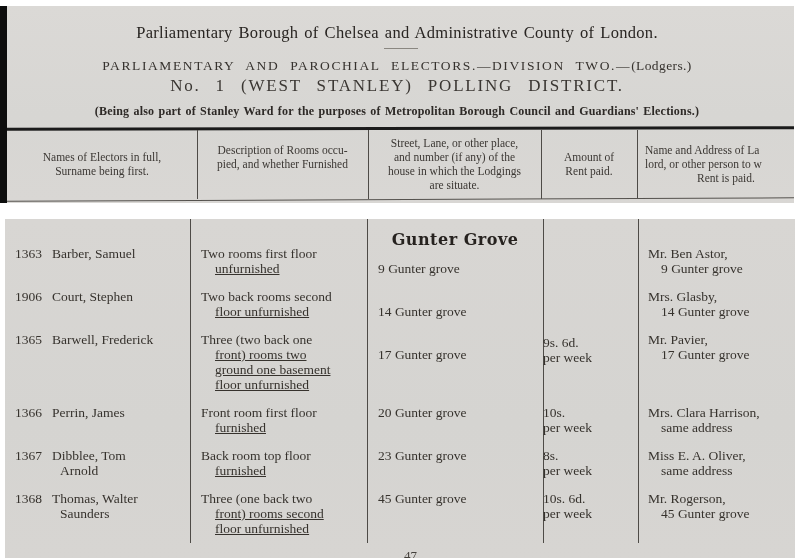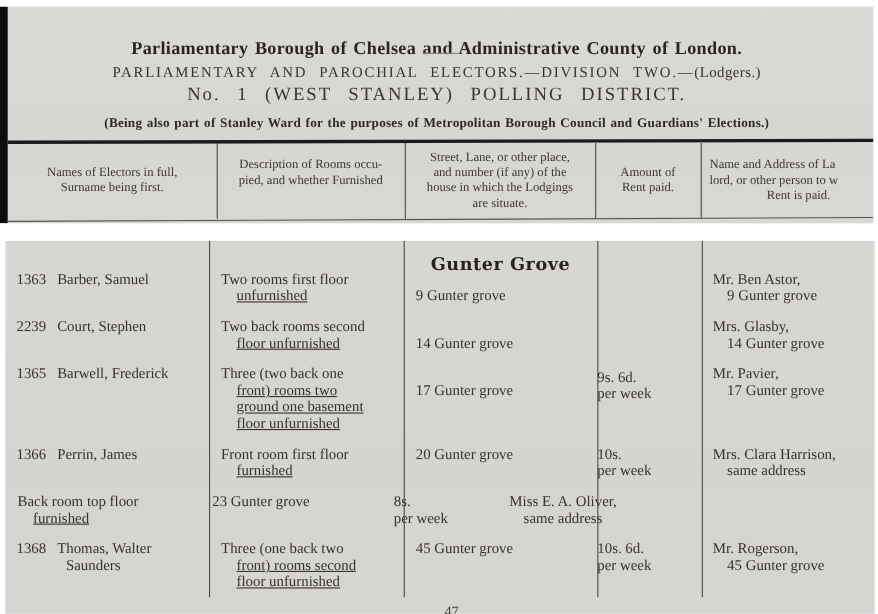--- a/index.html
+++ b/index.html
@@ -11,21 +11,21 @@
     -webkit-font-smoothing:antialiased;
   }
   .strip{position:absolute;overflow:hidden;}
   
   .strip-top{
     left:0;top:6px;width:794px;height:197px;
     background:linear-gradient(180deg,#dbd9d6 0%,#d7d6d3 55%,#d9d7d4 100%);
   }
   .black-bar{position:absolute;left:0;top:0;width:7px;height:197px;background:#0d0d0d;}
   .center-line{position:absolute;left:0;width:100%;text-align:center;white-space:nowrap;}
-  .doc-title{top:28px;font-size:16.5px;font-weight:bold;letter-spacing:.3px;word-spacing:1.5px;color:#292522;}
+  .doc-title{top:17px;font-size:16.5px;font-weight:normal;letter-spacing:.3px;word-spacing:1.5px;color:#292522;}
   .title-rule{position:absolute;top:42px;left:384px;width:34px;height:1px;background:#8a8781;}
   .doc-subtitle{top:52px;font-size:13.5px;letter-spacing:1.6px;word-spacing:6px;color:#36322e;}
   .doc-subtitle .emph{font-weight:normal;letter-spacing:.4px;word-spacing:1px;}
   .doc-district{top:70px;font-size:17px;letter-spacing:1.8px;word-spacing:9px;color:#3a3632;}
   .doc-note{top:98px;font-size:12px;font-weight:bold;letter-spacing:.2px;word-spacing:1px;color:#2d2926;}
   .thead-rule-top{position:absolute;left:7px;top:121px;width:787px;height:3px;background:#1b1b1b;transform:rotate(-.12deg);}
   .thead-rule-bottom{position:absolute;left:7px;top:193px;width:787px;height:1px;background:#55524e;transform:rotate(-.25deg);}
   .vline{position:absolute;width:1px;background:#4e4b47;}
   .vl-h{top:124px;height:69px;}
   .thead{position:absolute;left:7px;top:128px;width:830px;display:flex;font-size:11.5px;line-height:14px;color:#3b3733;}
@@ -143,21 +143,21 @@
         <div></div>
       </div>
       <div class="cell cell-landlord">
         <div>Mr. Ben Astor,</div>
         <div class="cont">9 Gunter grove</div>
       </div>
     </div>
 
     <div class="row row1">
       <div class="cell cell-name">
-        <div class="num">2239</div>
+        <div class="num">1906</div>
         <div class="nm">
           <div>Court, Stephen</div>
           <div class="cont"></div>
         </div>
       </div>
       <div class="cell cell-desc">
         <div>Two back rooms second</div>
         <div class="cont">floor unfurnished</div>
         <div class="cont"></div>
         <div class="cont"></div>
@@ -223,20 +223,27 @@
         <div>10s.</div>
         <div>per week</div>
       </div>
       <div class="cell cell-landlord">
         <div>Mrs. Clara Harrison,</div>
         <div class="cont">same address</div>
       </div>
     </div>
 
     <div class="row row4">
+      <div class="cell cell-name">
+        <div class="num">1367</div>
+        <div class="nm">
+          <div>Dibblee, Tom</div>
+          <div class="cont">Arnold</div>
+        </div>
+      </div>
       <div class="cell cell-desc">
         <div>Back room top floor</div>
         <div class="cont">furnished</div>
         <div class="cont"></div>
         <div class="cont"></div>
       </div>
       <div class="cell cell-street">
         <div>23 Gunter grove</div>
       </div>
       <div class="cell cell-rent">

